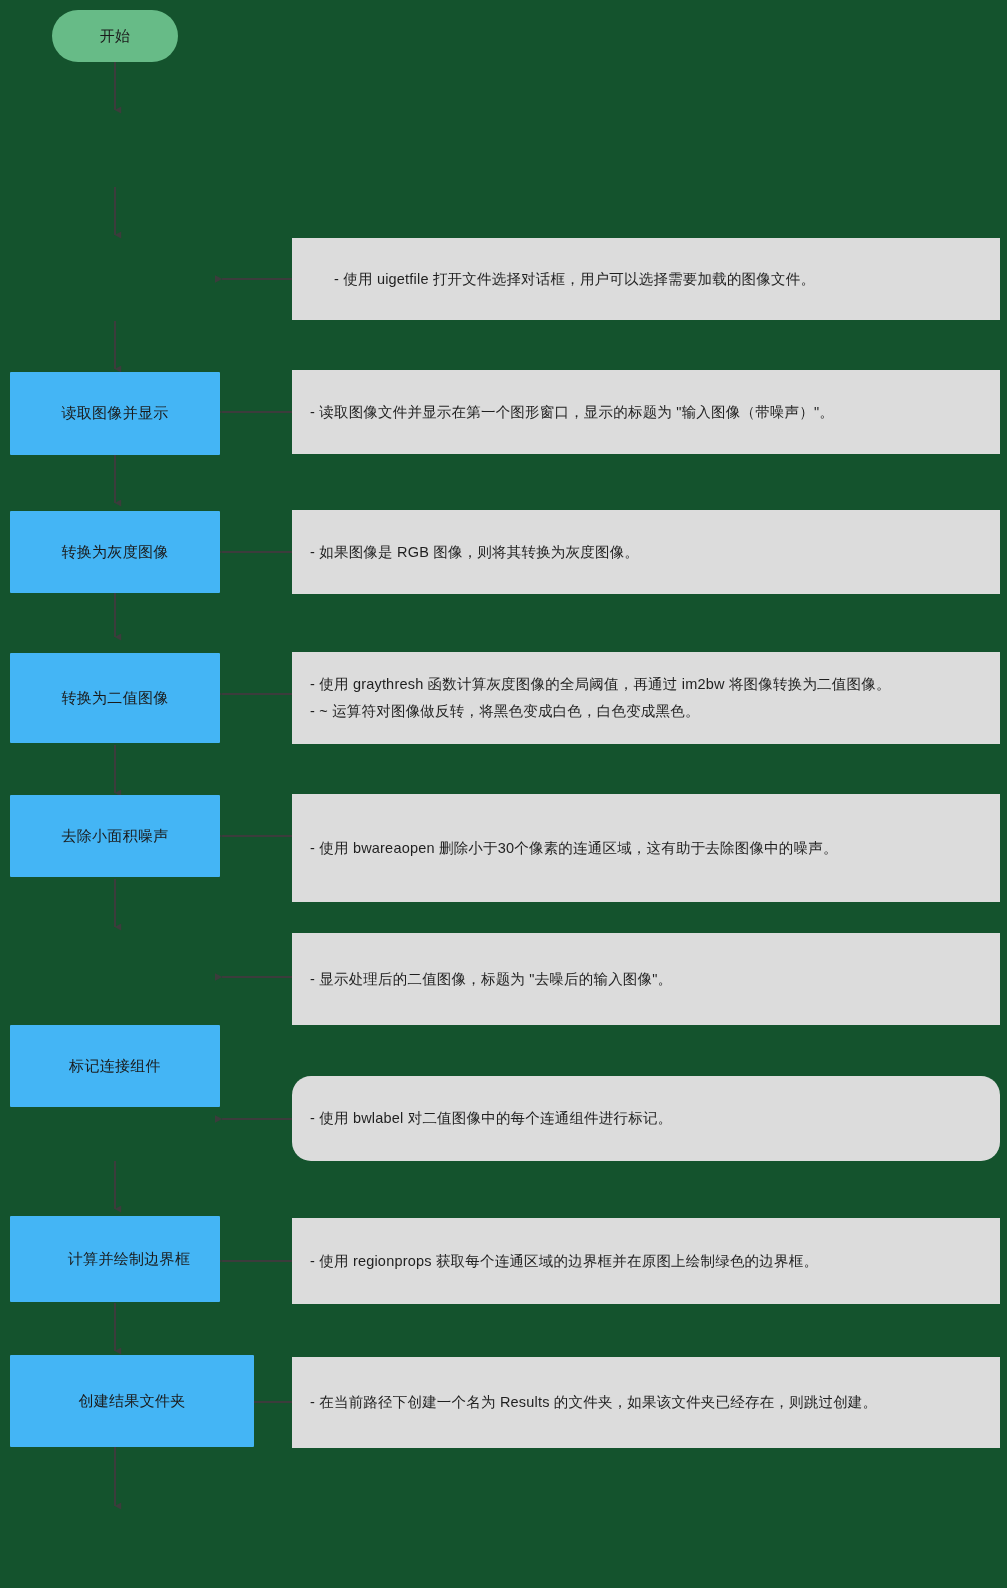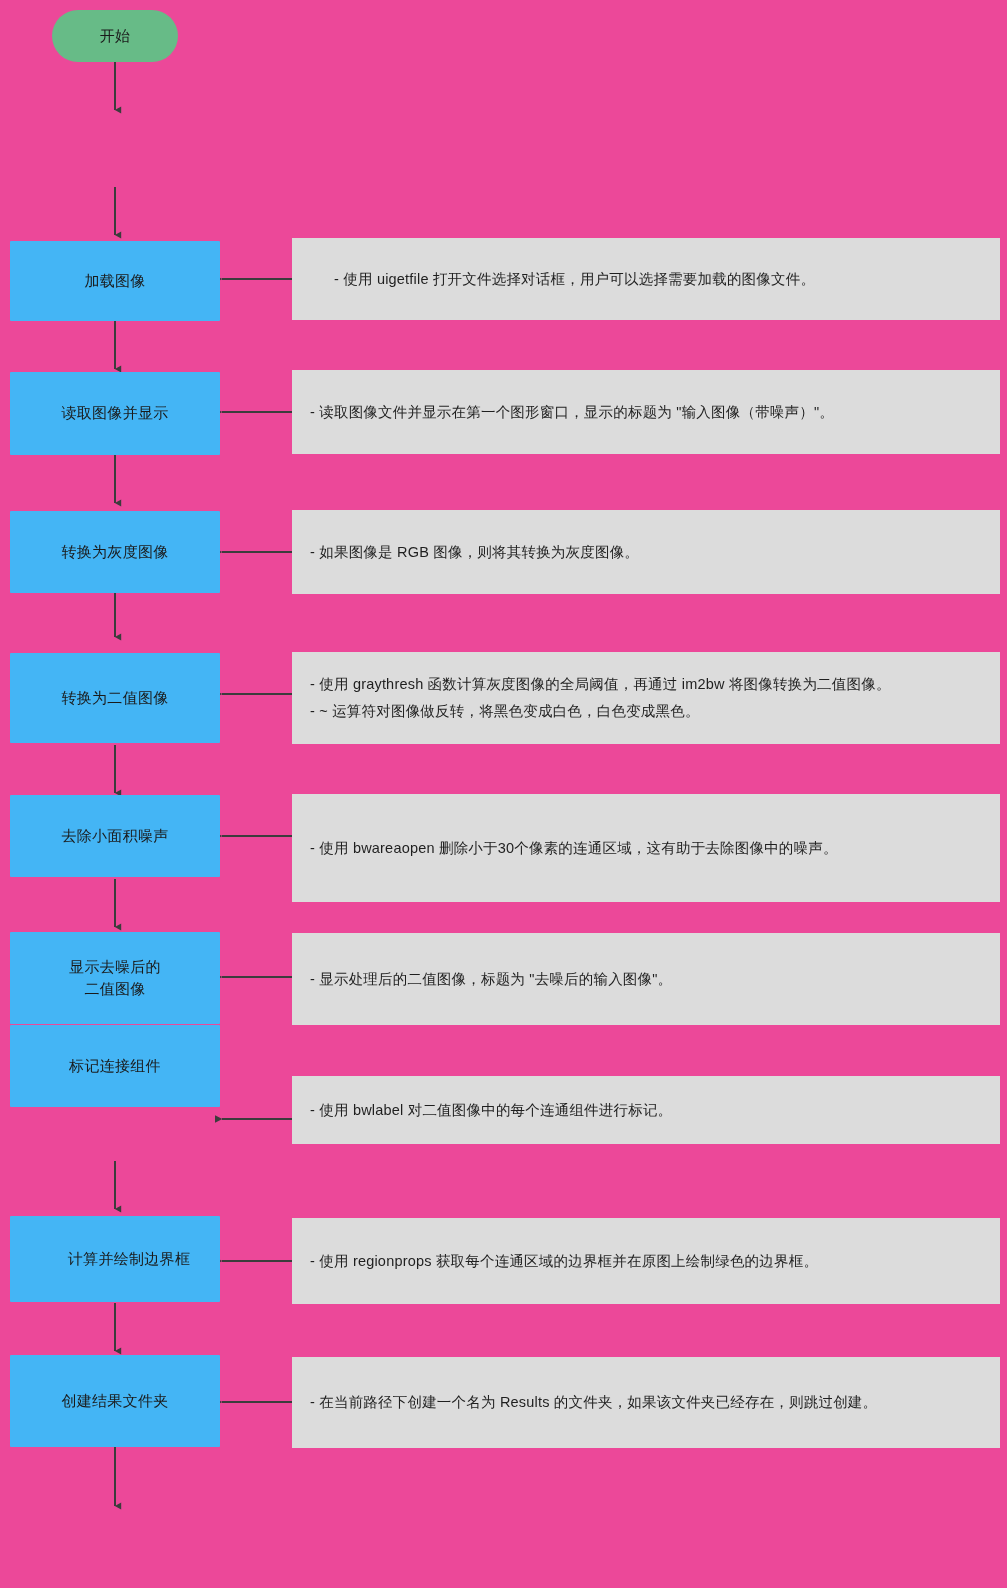--- a/index.html
+++ b/index.html
@@ -8,21 +8,21 @@
     padding: 0;
     background: #ffffff;
   }
   body {
     font-family: "Liberation Sans", "DejaVu Sans", sans-serif;
   }
   #canvas {
     position: relative;
     width: 1007px;
     height: 1588px;
-    background: #ec4899;
+    background: #14532d;
     overflow: hidden;
   }
   .node {
     position: absolute;
     box-sizing: border-box;
     display: flex;
     align-items: center;
     justify-content: center;
     text-align: center;
     color: #1a1a1a;
@@ -108,38 +108,35 @@
       <line x1="292" y1="977" x2="222" y2="977" marker-end="url(#arrowLeft)"></line>
       <line x1="292" y1="1119" x2="222" y2="1119" marker-end="url(#arrowLeft)"></line>
       <line x1="292" y1="1261" x2="222" y2="1261" marker-end="url(#arrowLeft)"></line>
       <line x1="292" y1="1402" x2="222" y2="1402" marker-end="url(#arrowLeft)"></line>
     </g>
   </svg>
 
   <div class="node terminal start" style="left:52px; top:10px; width:126px; height:52px;">开始</div>
 
 
-  <div class="node process" style="left:10px; top:241px; width:210px; height:80px;">加载图像</div>
 
   <div class="node process" style="left:10px; top:372px; width:210px; height:83px;">读取图像并显示</div>
 
   <div class="node process" style="left:10px; top:511px; width:210px; height:82px;">转换为灰度图像</div>
 
   <div class="node process" style="left:10px; top:653px; width:210px; height:90px;">转换为二值图像</div>
 
   <div class="node process" style="left:10px; top:795px; width:210px; height:82px;">去除小面积噪声</div>
 
-  <div class="node process" style="left:10px; top:932px; width:210px; height:92px;">显示去噪后的
-二值图像</div>
 
   <div class="node process" style="left:10px; top:1025px; width:210px; height:82px;">标记连接组件</div>
 
   <div class="node process" style="left:10px; top:1216px; width:210px; height:86px;padding-left:28px;">计算并绘制边界框</div>
 
-  <div class="node process" style="left:10px; top:1355px; width:210px; height:92px;">创建结果文件夹</div>
+  <div class="node process" style="left:10px; top:1355px; width:244px; height:92px;">创建结果文件夹</div>
 
 
   <div class="note" style="left:292px; top:238px; width:708px; height:82px;padding-left:42px;">
     <div class="note-line">- 使用 uigetfile 打开文件选择对话框，用户可以选择需要加载的图像文件。</div>
   </div>
 
   <div class="note" style="left:292px; top:370px; width:708px; height:84px;">
     <div class="note-line">- 读取图像文件并显示在第一个图形窗口，显示的标题为 "输入图像（带噪声）"。</div>
   </div>
 
@@ -153,21 +150,21 @@
   </div>
 
   <div class="note" style="left:292px; top:794px; width:708px; height:108px;">
     <div class="note-line">- 使用 bwareaopen 删除小于30个像素的连通区域，这有助于去除图像中的噪声。</div>
   </div>
 
   <div class="note" style="left:292px; top:933px; width:708px; height:92px;">
     <div class="note-line">- 显示处理后的二值图像，标题为 "去噪后的输入图像"。</div>
   </div>
 
-  <div class="note" style="left:292px; top:1076px; width:708px; height:68px;">
+  <div class="note" style="left:292px; top:1076px; width:708px; height:85px;border-radius:19px;">
     <div class="note-line">- 使用 bwlabel 对二值图像中的每个连通组件进行标记。</div>
   </div>
 
   <div class="note" style="left:292px; top:1218px; width:708px; height:86px;">
     <div class="note-line">- 使用 regionprops 获取每个连通区域的边界框并在原图上绘制绿色的边界框。</div>
   </div>
 
   <div class="note" style="left:292px; top:1357px; width:708px; height:91px;">
     <div class="note-line">- 在当前路径下创建一个名为 Results 的文件夹，如果该文件夹已经存在，则跳过创建。</div>
   </div>

